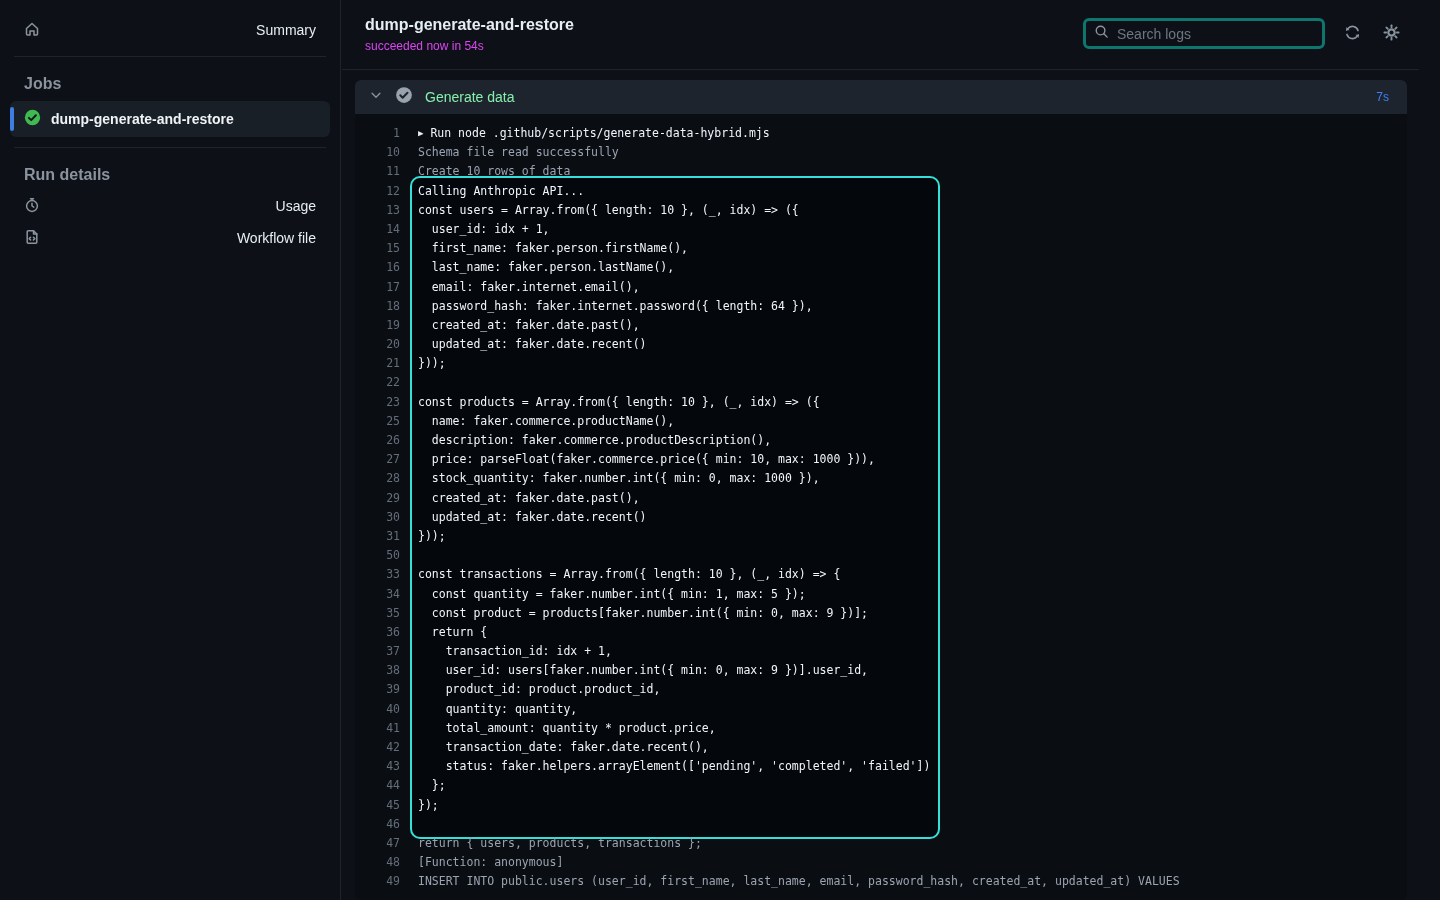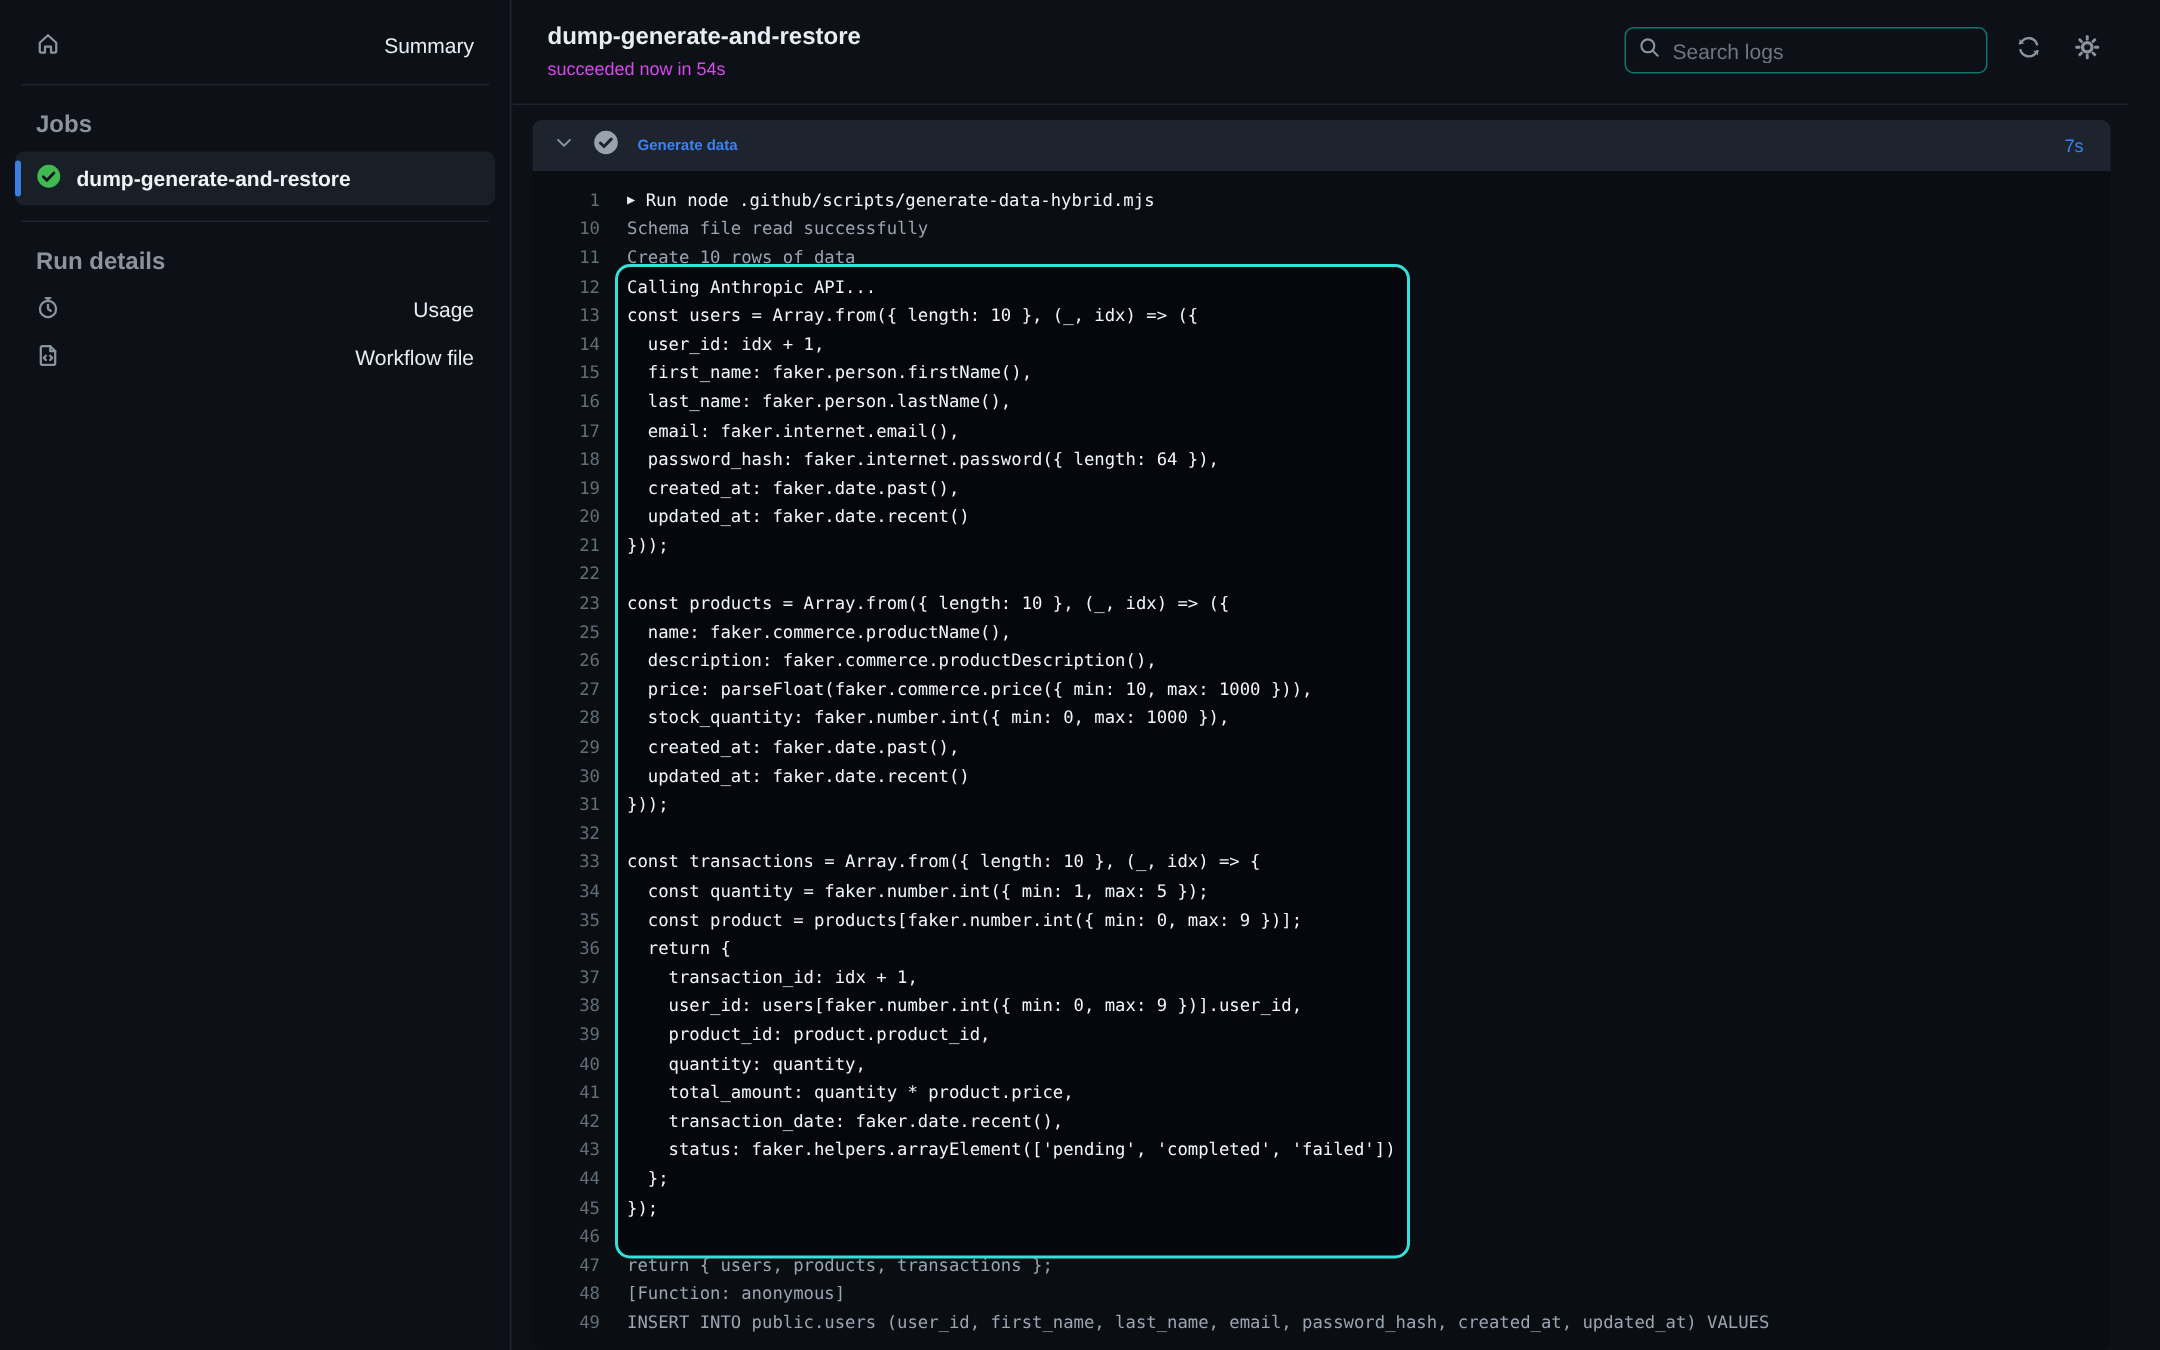--- a/index.html
+++ b/index.html
@@ -38,21 +38,21 @@
     position:absolute; left:-0px; top:6px; width:4px; height:24px;
     border-radius:3px; background:#3e7ee0;
   }
   
   .main { position:absolute; left:342px; top:0; width:1077px; height:900px; }
   .main-header { position:relative; height:70px; border-bottom:1px solid #1f242c; }
   .run-title { position:absolute; left:23px; top:16px; font-size:16px; font-weight:700; color:#e6edf3; }
   .run-subtitle { position:absolute; left:23px; top:39px; font-size:12px; color:#d946ef; }
   .search-box {
     position:absolute; left:741px; top:18px; width:242px; height:31px;
-    border:1px solid #0f766e; border-radius:6px; background:#0d1117;
+    border:3px solid #0f766e; border-radius:6px; background:#0d1117;
     display:flex; align-items:center; padding:0 8px; gap:8px;
   }
   .search-box input {
     background:transparent; border:none; outline:none;
     color:#e6edf3; font-size:14px; width:100%;
     font-family:"Liberation Sans","DejaVu Sans",sans-serif;
   }
   .search-box input::placeholder { color:#6e7681; }
   .hdr-icon-btn {
     position:absolute; top:23px; width:22px; height:22px;
@@ -62,21 +62,21 @@
   .log-panel {
     position:absolute; left:13px; top:80px; width:1052px; height:820px;
     background:#0a0d12; border-radius:6px;
   }
   .step-header {
     display:flex; align-items:center; gap:12px;
     height:34px; padding:0 14px;
     background:#1d242e; border-radius:6px 6px 0 0;
     cursor:pointer;
   }
-  .step-title { font-size:10px; font-weight:700; color:#3b82f6; flex:1; }
+  .step-title { font-size:14px; font-weight:400; color:#86efac; flex:1; }
   .step-duration { font-size:12px; color:#3b82f6; padding-right:4px; }
   
   .log-lines {
     position:relative; padding-top:10px;
     font-family:"DejaVu Sans Mono","Liberation Mono",monospace;
     font-size:11.5px;
   }
   .log-row {
     display:flex; height:19.2px; line-height:19.2px;
     white-space:pre; position:relative; z-index:1;
@@ -226,21 +226,21 @@
         <div class="log-row bright in-box"><span class="ln">21</span><span class="lt">}));</span></div>
         <div class="log-row bright in-box"><span class="ln">22</span><span class="lt"></span></div>
         <div class="log-row bright in-box"><span class="ln">23</span><span class="lt">const products = Array.from({ length: 10 }, (_, idx) =&gt; ({</span></div>
         <div class="log-row bright in-box"><span class="ln">25</span><span class="lt">  name: faker.commerce.productName(),</span></div>
         <div class="log-row bright in-box"><span class="ln">26</span><span class="lt">  description: faker.commerce.productDescription(),</span></div>
         <div class="log-row bright in-box"><span class="ln">27</span><span class="lt">  price: parseFloat(faker.commerce.price({ min: 10, max: 1000 })),</span></div>
         <div class="log-row bright in-box"><span class="ln">28</span><span class="lt">  stock_quantity: faker.number.int({ min: 0, max: 1000 }),</span></div>
         <div class="log-row bright in-box"><span class="ln">29</span><span class="lt">  created_at: faker.date.past(),</span></div>
         <div class="log-row bright in-box"><span class="ln">30</span><span class="lt">  updated_at: faker.date.recent()</span></div>
         <div class="log-row bright in-box"><span class="ln">31</span><span class="lt">}));</span></div>
-        <div class="log-row bright in-box"><span class="ln">32</span><span class="lt"></span></div>
+        <div class="log-row bright in-box"><span class="ln">50</span><span class="lt"></span></div>
         <div class="log-row bright in-box"><span class="ln">33</span><span class="lt">const transactions = Array.from({ length: 10 }, (_, idx) =&gt; {</span></div>
         <div class="log-row bright in-box"><span class="ln">34</span><span class="lt">  const quantity = faker.number.int({ min: 1, max: 5 });</span></div>
         <div class="log-row bright in-box"><span class="ln">35</span><span class="lt">  const product = products[faker.number.int({ min: 0, max: 9 })];</span></div>
         <div class="log-row bright in-box"><span class="ln">36</span><span class="lt">  return {</span></div>
         <div class="log-row bright in-box"><span class="ln">37</span><span class="lt">    transaction_id: idx + 1,</span></div>
         <div class="log-row bright in-box"><span class="ln">38</span><span class="lt">    user_id: users[faker.number.int({ min: 0, max: 9 })].user_id,</span></div>
         <div class="log-row bright in-box"><span class="ln">39</span><span class="lt">    product_id: product.product_id,</span></div>
         <div class="log-row bright in-box"><span class="ln">40</span><span class="lt">    quantity: quantity,</span></div>
         <div class="log-row bright in-box"><span class="ln">41</span><span class="lt">    total_amount: quantity * product.price,</span></div>
         <div class="log-row bright in-box"><span class="ln">42</span><span class="lt">    transaction_date: faker.date.recent(),</span></div>

